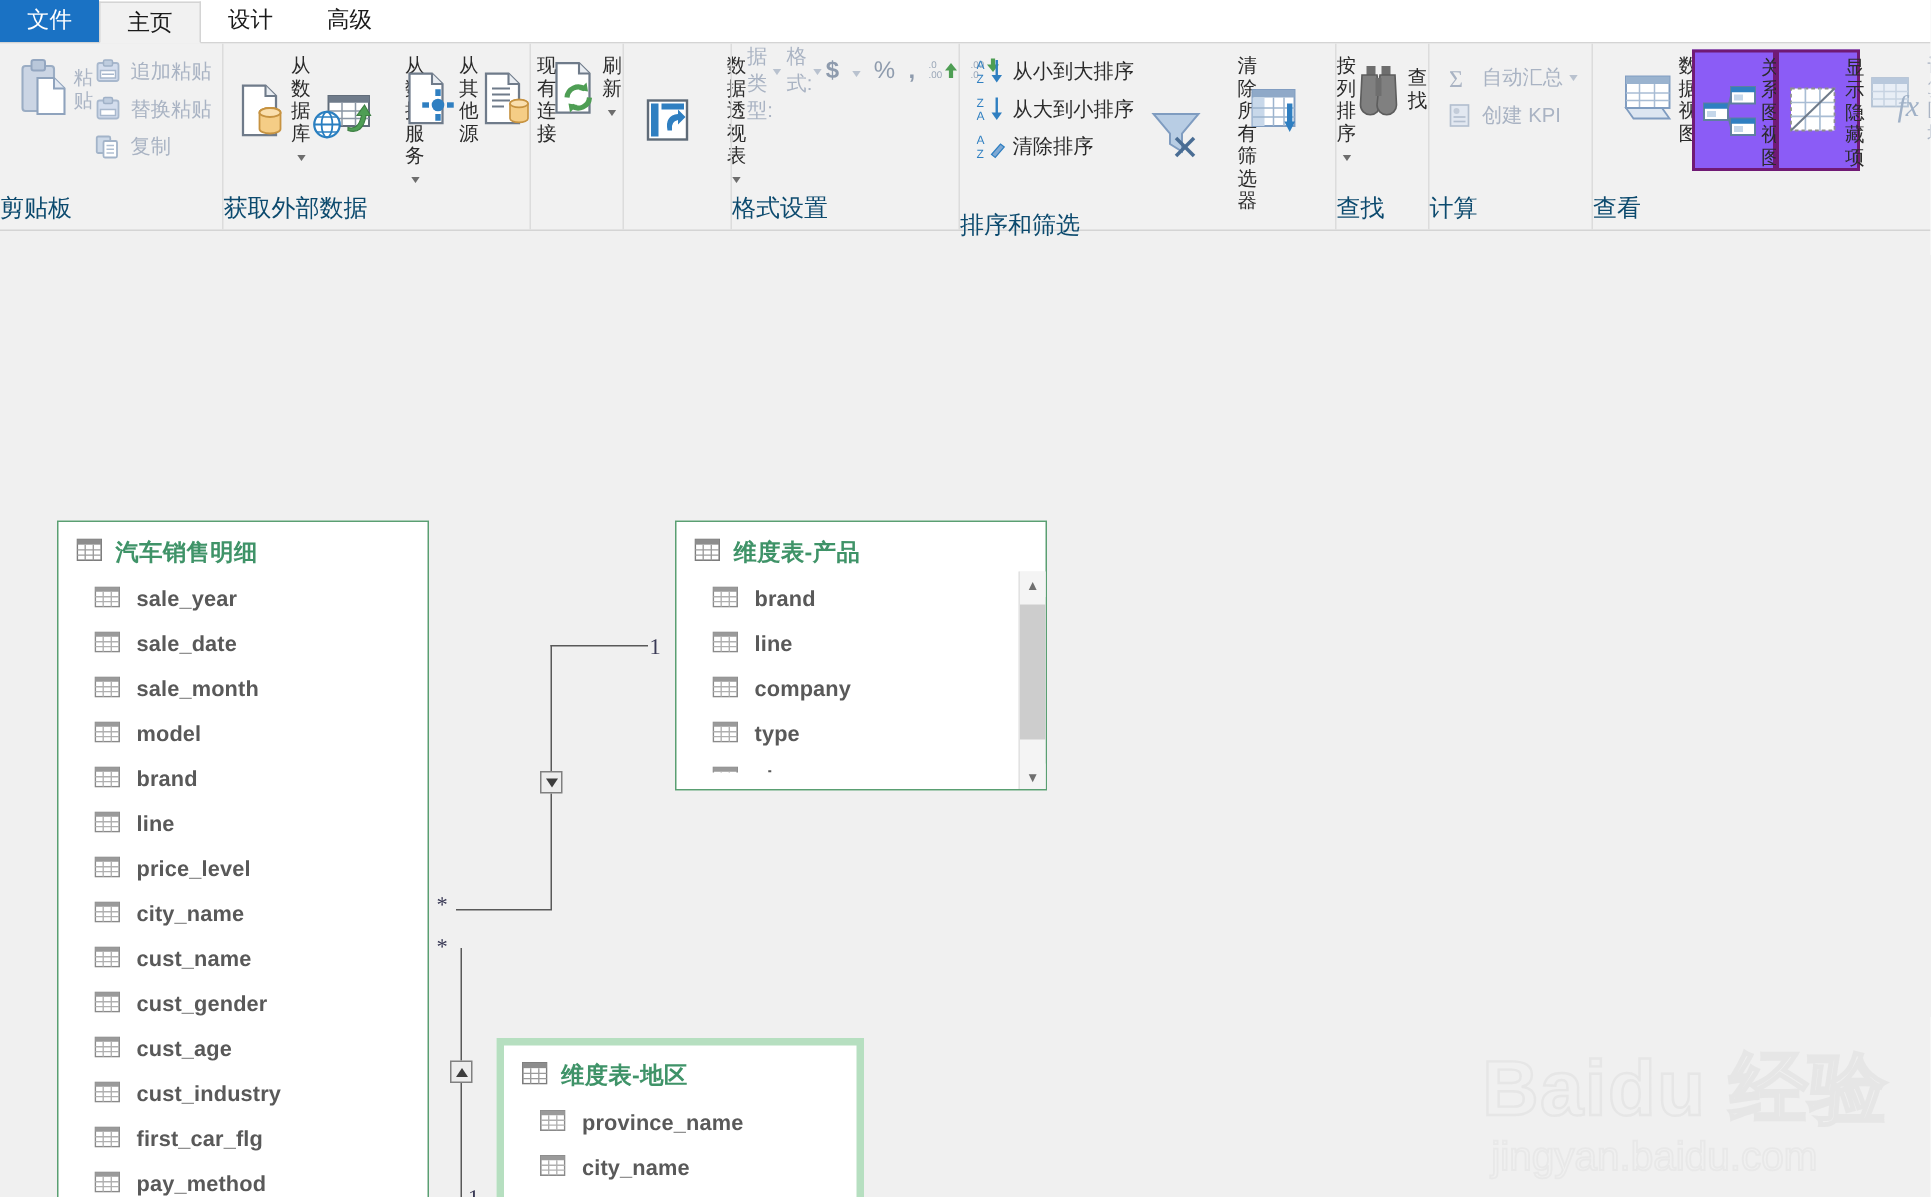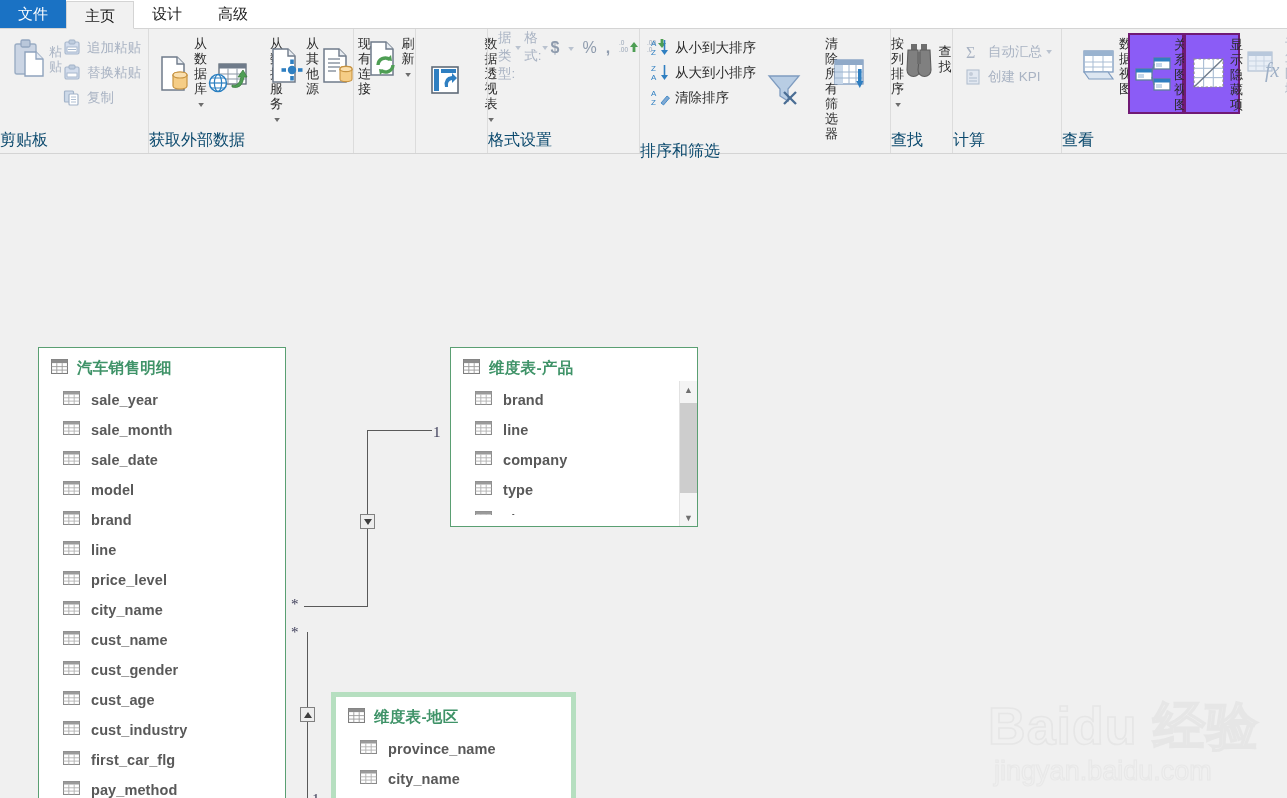--- a/index.html
+++ b/index.html
@@ -726,34 +726,34 @@
           <span class="gicon"><svg width="17" height="14" viewBox="0 0 17 14">
               <rect x="0.5" y="0.5" width="16" height="13" fill="#ffffff" stroke="#8a8a8a" stroke-width="1.1"></rect>
               <rect x="0.5" y="0.5" width="16" height="3" fill="#9a9a9a"></rect>
               <g stroke="#b0b0b0" stroke-width="0.9">
                 <line x1="5.8" y1="3.5" x2="5.8" y2="13.5"></line>
                 <line x1="11.2" y1="3.5" x2="11.2" y2="13.5"></line>
                 <line x1="0.5" y1="6.8" x2="16.5" y2="6.8"></line>
                 <line x1="0.5" y1="10.1" x2="16.5" y2="10.1"></line>
               </g>
             </svg></span>
+          <span class="field-name">sale_date</span>
+        </div>
+      <div class="field">
+          <span class="gicon"><svg width="17" height="14" viewBox="0 0 17 14">
+              <rect x="0.5" y="0.5" width="16" height="13" fill="#ffffff" stroke="#8a8a8a" stroke-width="1.1"></rect>
+              <rect x="0.5" y="0.5" width="16" height="3" fill="#9a9a9a"></rect>
+              <g stroke="#b0b0b0" stroke-width="0.9">
+                <line x1="5.8" y1="3.5" x2="5.8" y2="13.5"></line>
+                <line x1="11.2" y1="3.5" x2="11.2" y2="13.5"></line>
+                <line x1="0.5" y1="6.8" x2="16.5" y2="6.8"></line>
+                <line x1="0.5" y1="10.1" x2="16.5" y2="10.1"></line>
+              </g>
+            </svg></span>
           <span class="field-name">sale_month</span>
-        </div>
-      <div class="field">
-          <span class="gicon"><svg width="17" height="14" viewBox="0 0 17 14">
-              <rect x="0.5" y="0.5" width="16" height="13" fill="#ffffff" stroke="#8a8a8a" stroke-width="1.1"></rect>
-              <rect x="0.5" y="0.5" width="16" height="3" fill="#9a9a9a"></rect>
-              <g stroke="#b0b0b0" stroke-width="0.9">
-                <line x1="5.8" y1="3.5" x2="5.8" y2="13.5"></line>
-                <line x1="11.2" y1="3.5" x2="11.2" y2="13.5"></line>
-                <line x1="0.5" y1="6.8" x2="16.5" y2="6.8"></line>
-                <line x1="0.5" y1="10.1" x2="16.5" y2="10.1"></line>
-              </g>
-            </svg></span>
-          <span class="field-name">sale_date</span>
         </div>
       <div class="field">
           <span class="gicon"><svg width="17" height="14" viewBox="0 0 17 14">
               <rect x="0.5" y="0.5" width="16" height="13" fill="#ffffff" stroke="#8a8a8a" stroke-width="1.1"></rect>
               <rect x="0.5" y="0.5" width="16" height="3" fill="#9a9a9a"></rect>
               <g stroke="#b0b0b0" stroke-width="0.9">
                 <line x1="5.8" y1="3.5" x2="5.8" y2="13.5"></line>
                 <line x1="11.2" y1="3.5" x2="11.2" y2="13.5"></line>
                 <line x1="0.5" y1="6.8" x2="16.5" y2="6.8"></line>
                 <line x1="0.5" y1="10.1" x2="16.5" y2="10.1"></line>

